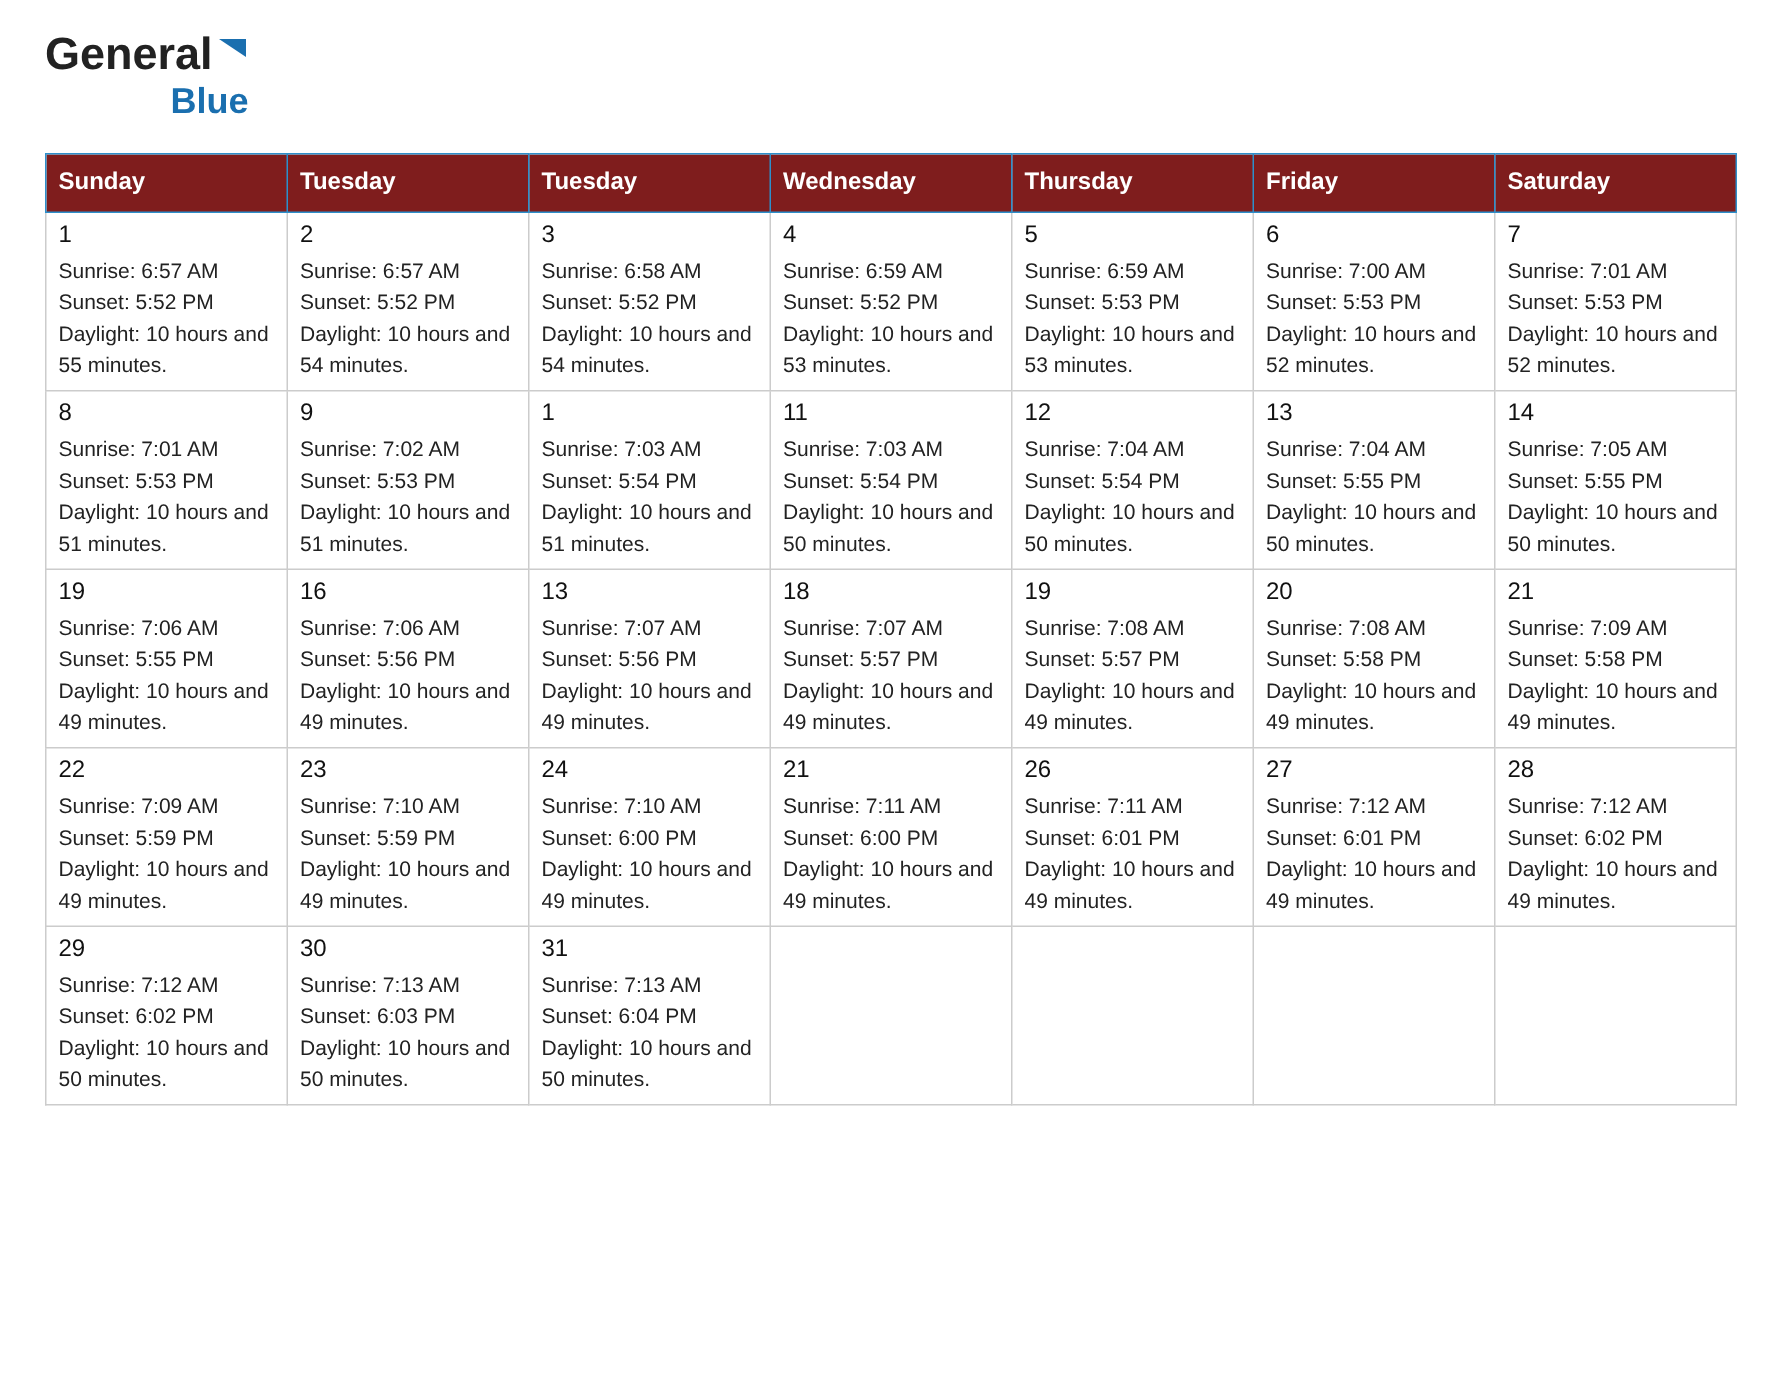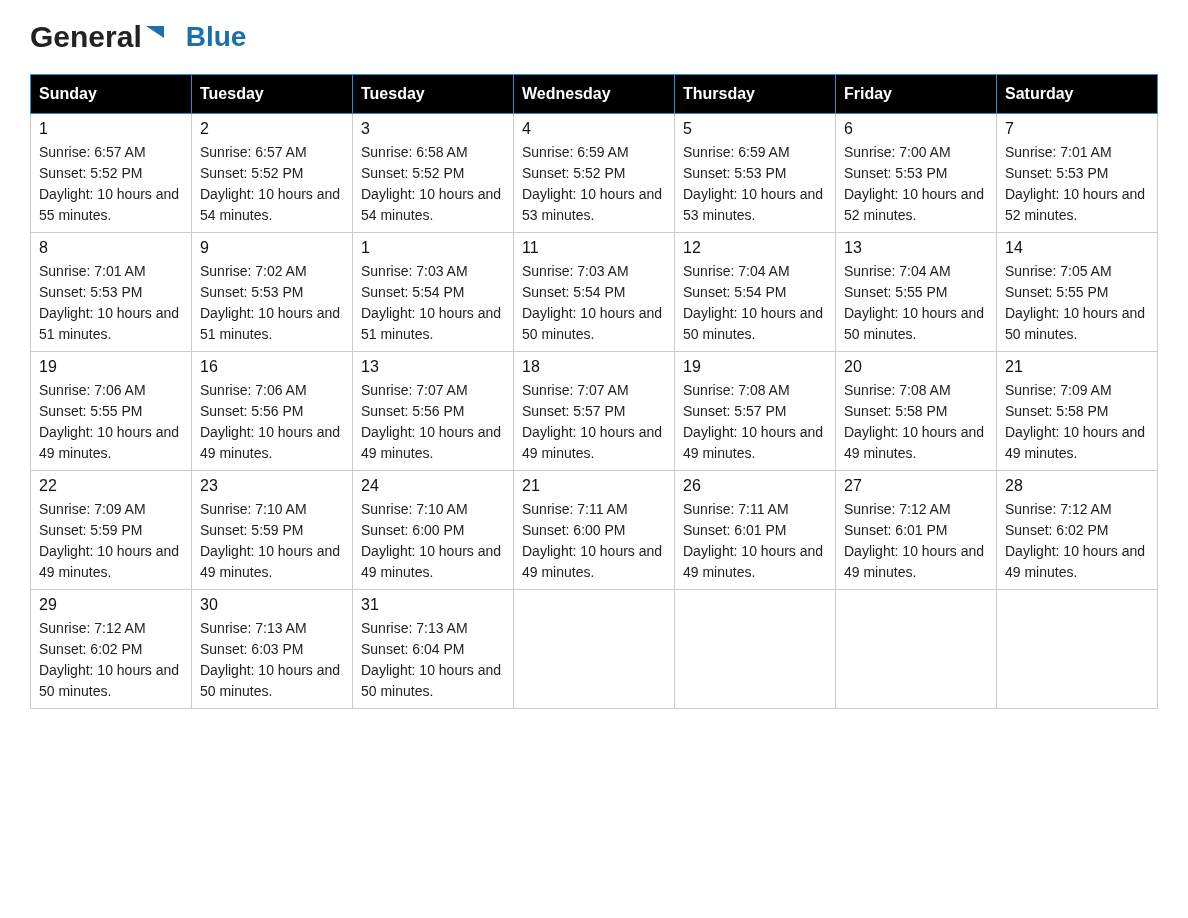--- a/index.html
+++ b/index.html
@@ -11,26 +11,26 @@
       min-height: 918px;
     }
     .header {
       display: flex;
       justify-content: space-between;
       align-items: flex-start;
       margin-bottom: 20px;
     }
     .logo {
       display: flex;
-      flex-direction: row;
-      align-items: center;
+      flex-direction: column;
+      align-items: flex-end;
     }
     .logo-blue {
       color: #1a6faf;
-      font-size: 28px;
+      font-size: 24px;
       font-weight: bold;
       margin-left: 20px;
     }
     .title-area {
       text-align: right;
     }
     .month-title {
       font-size: 52px;
       font-weight: normal;
       color: #111;
@@ -40,21 +40,21 @@
       font-size: 22px;
       color: #444;
       margin-top: 4px;
     }
     table {
       width: 100%;
       border-collapse: collapse;
       table-layout: fixed;
     }
     thead tr th {
-      background-color: #000000;
+      background-color: #7f1d1d;
       color: #fff;
       font-size: 16px;
       font-weight: bold;
       padding: 10px 8px;
       text-align: left;
       border: 1px solid #2d8fcb;
     }
     tbody tr td {
       border: 1px solid #ccc;
       vertical-align: top;

